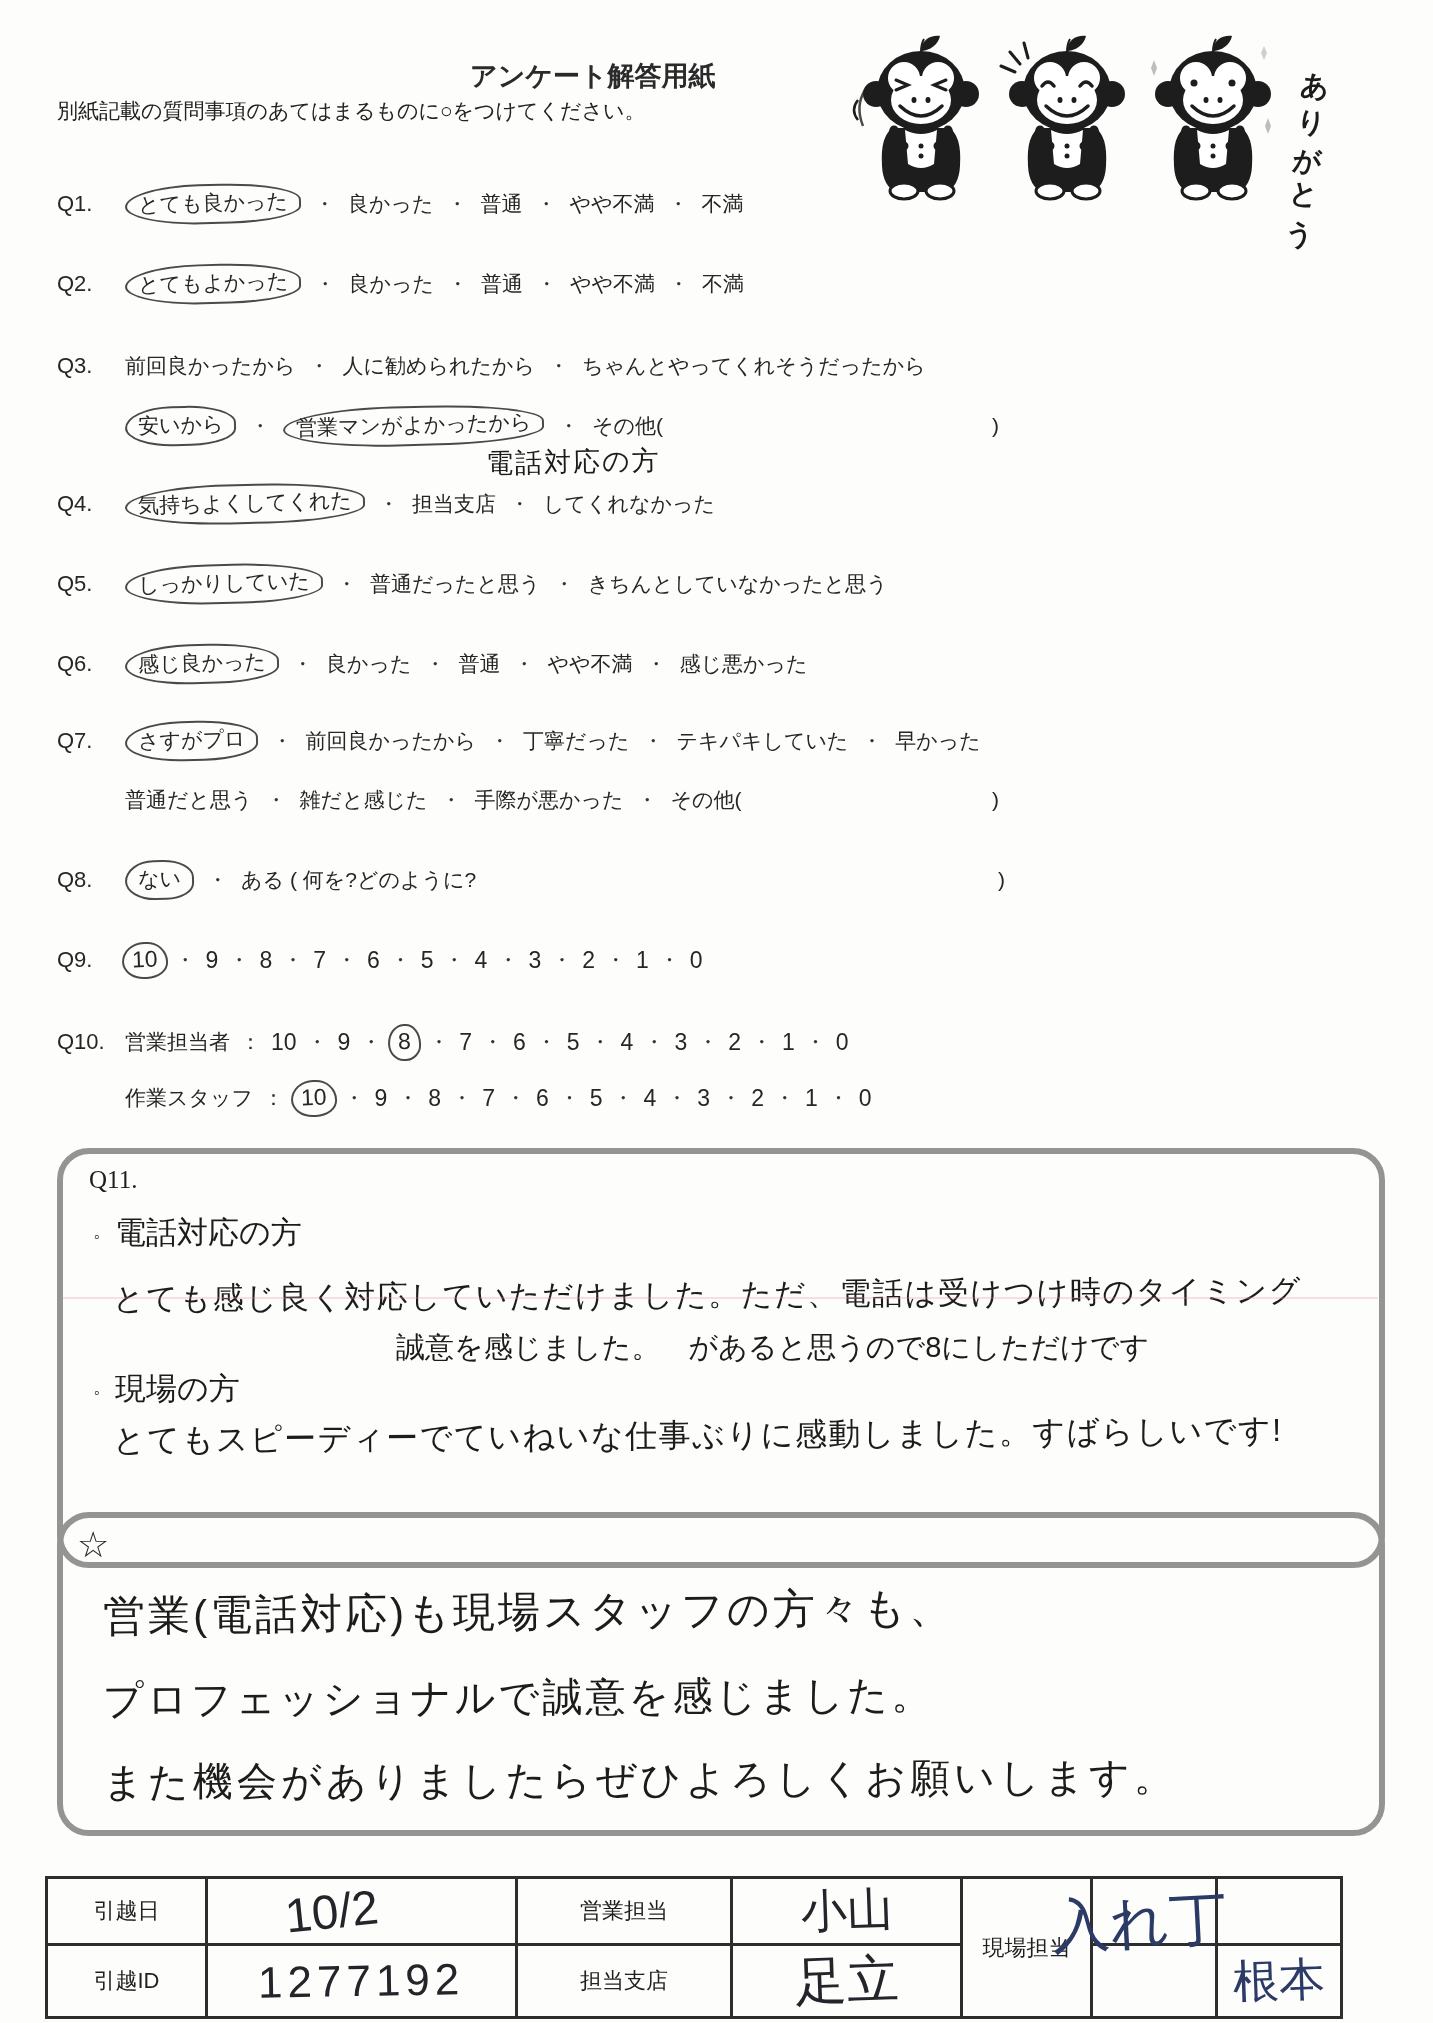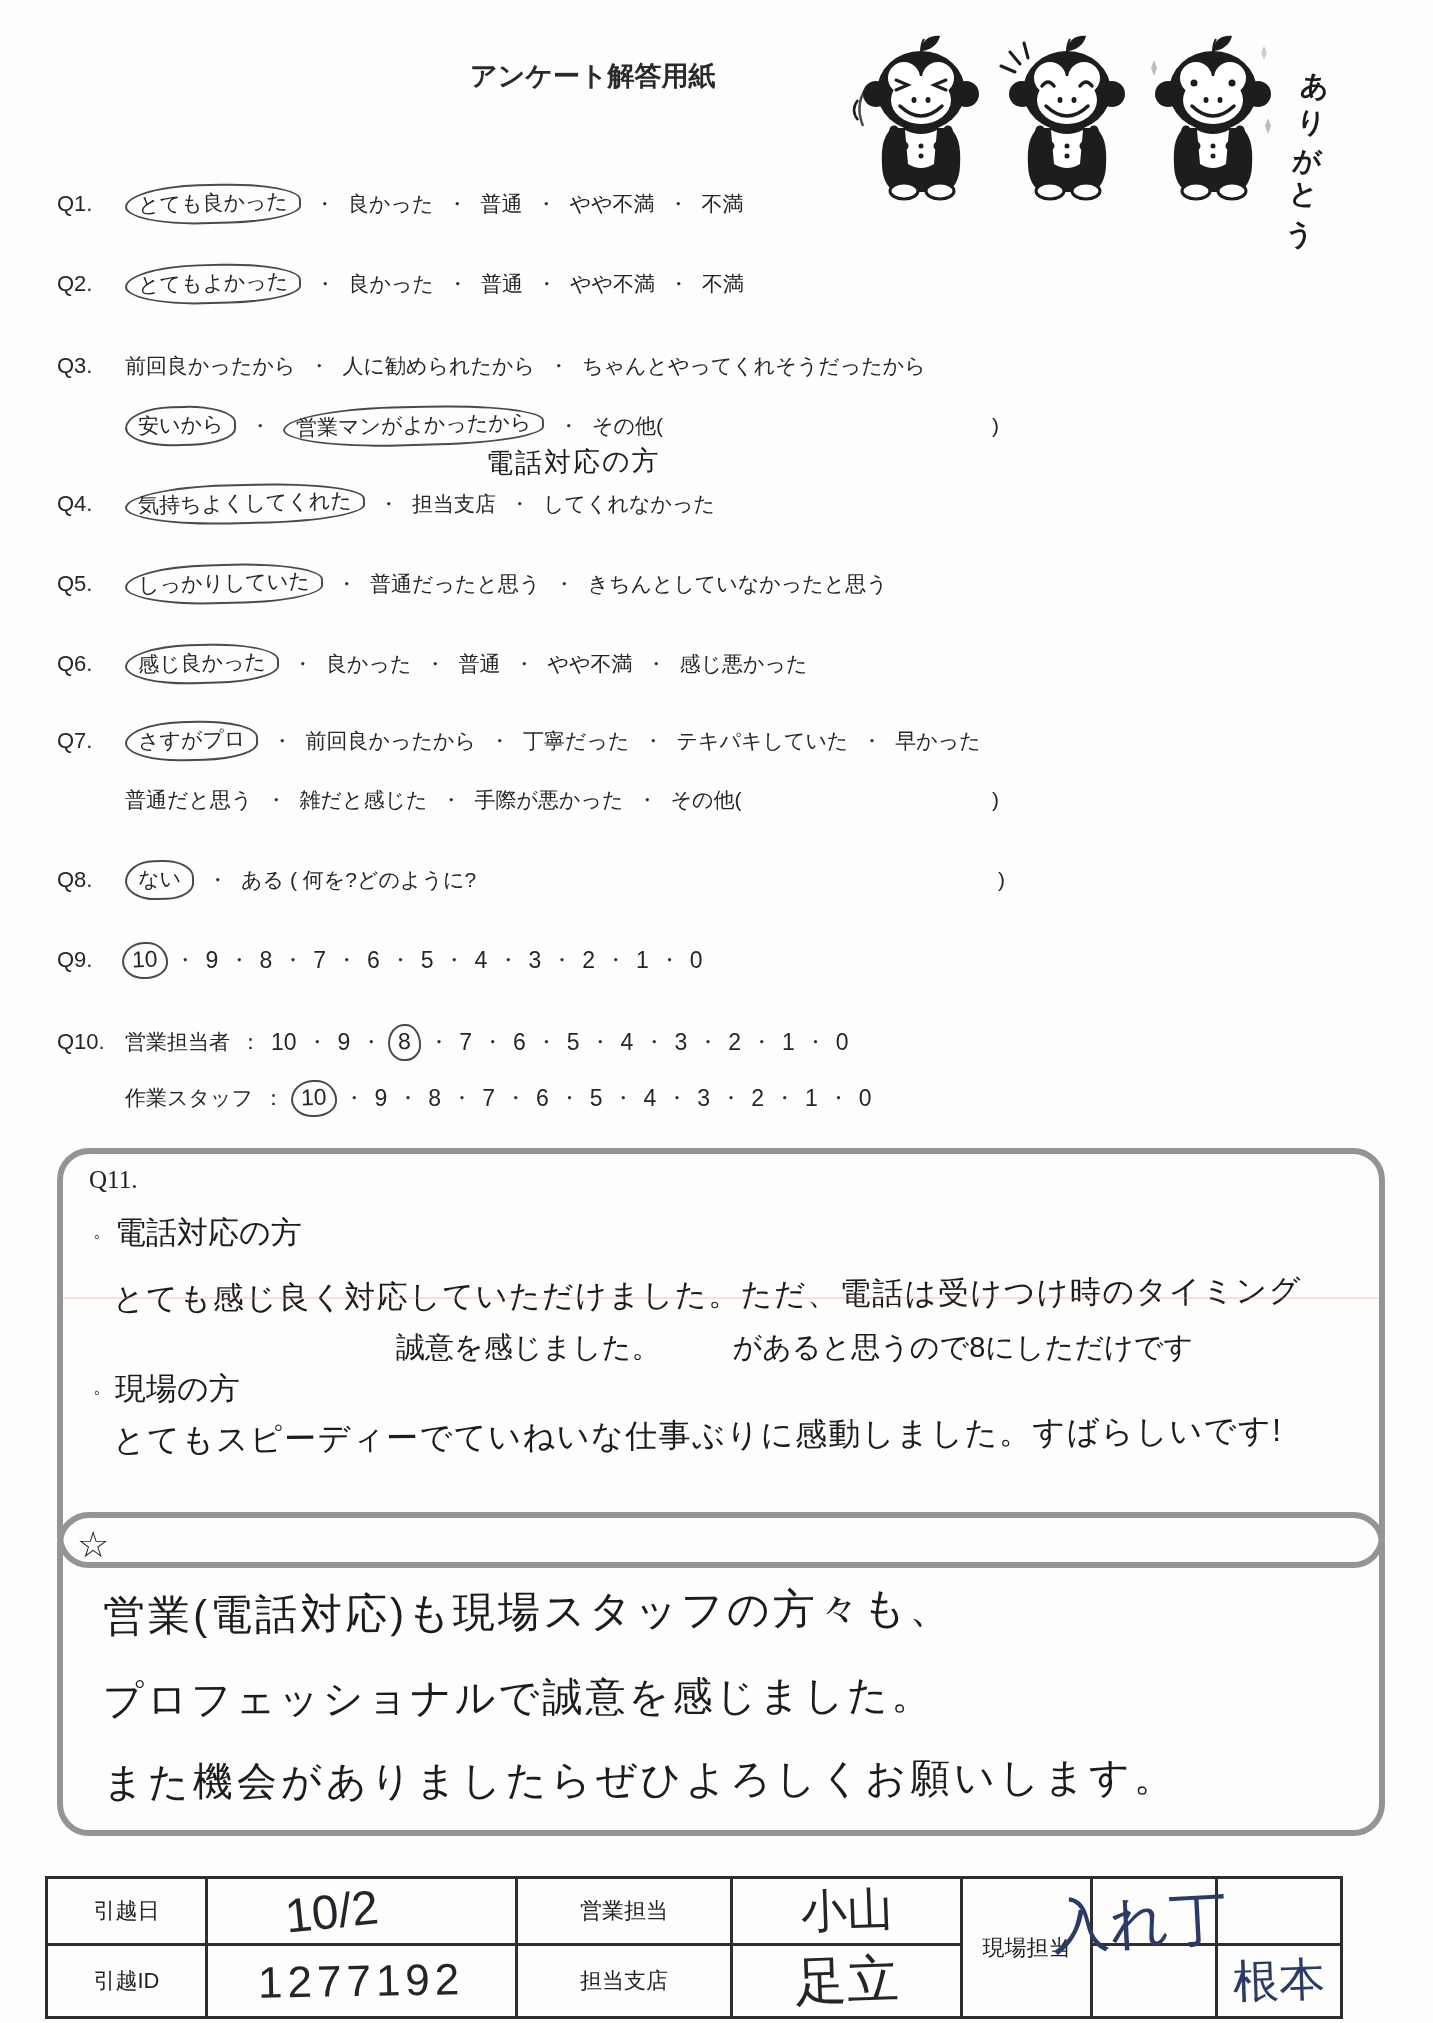--- a/index.html
+++ b/index.html
@@ -51,20 +51,21 @@
   .overlay-name .hwv{font-size:58px;transform:rotate(-3deg);}
 
   .monkeys{position:absolute;left:852px;top:34px;display:flex;gap:8px;}
 </style>
 </head>
 <body>
 
 <div class="paper">
 
   <div class="abs title2" style="left:470px;top:58px">アンケート解答用紙</div>
+  <div class="abs instr" style="left:57px;top:97px">別紙記載の質問事項のあてはまるものに○をつけてください。</div>
 
   <div class="monkeys">
     <svg width="138" height="168" viewBox="0 0 138 168">
       <path d="M6 66 Q-2 76 6 86" stroke="#1d1d1d" stroke-width="2.5" fill="none"></path>
       <path d="M13 56 Q3 72 11 92" stroke="#1d1d1d" stroke-width="2.5" fill="none" opacity="0.8"></path>
       <path d="M69 16 C70 6 78 1 88 2 C86 11 78 16 70 17 Z" fill="#1d1d1d"></path>
       <path d="M69 18 Q69 10 72 5" stroke="#1d1d1d" stroke-width="2" fill="none"></path>
       <circle cx="24" cy="60" r="13" fill="#1d1d1d"></circle>
         <circle cx="114" cy="60" r="13" fill="#1d1d1d"></circle>
       <ellipse cx="69" cy="57" rx="44" ry="40" fill="#1d1d1d"></ellipse>
@@ -333,21 +334,21 @@
   </div>
 
   <div class="bigbox" style="top:1148px;height:420px">
     <div class="abs q11label" style="left:26px;top:12px">Q11.</div>
     <div class="abs hw" style="left:30px;top:58px;font-size:31px">
       <span class="bullet">。</span><span>電話対応の方</span>
     </div>
     <div class="abs hw hwl" style="left:50px;top:120px;font-size:31px;transform:rotate(-0.4deg)">とても感じ良く対応していただけました。ただ、電話は受けつけ時のタイミング</div>
     <div class="abs hw" style="left:333px;top:174px;font-size:29px">
       <span>誠意を感じました。</span>
-      <span style="margin-left:64px">があると思うので8にしただけです</span>
+      <span style="margin-left:20px">があると思うので8にしただけです</span>
     </div>
     <div class="abs hw" style="left:30px;top:214px;font-size:31px">
       <span class="bullet">。</span><span>現場の方</span>
     </div>
     <div class="abs hw hwl" style="left:50px;top:260px;font-size:32px;transform:rotate(-0.5deg)">とてもスピーディーでていねいな仕事ぶりに感動しました。すばらしいです!</div>
   </div>
   <div class="scanline"></div>
 
   <div class="bigbox" style="top:1512px;height:324px">
     <div class="abs star" style="left:14px;top:6px">☆</div>

